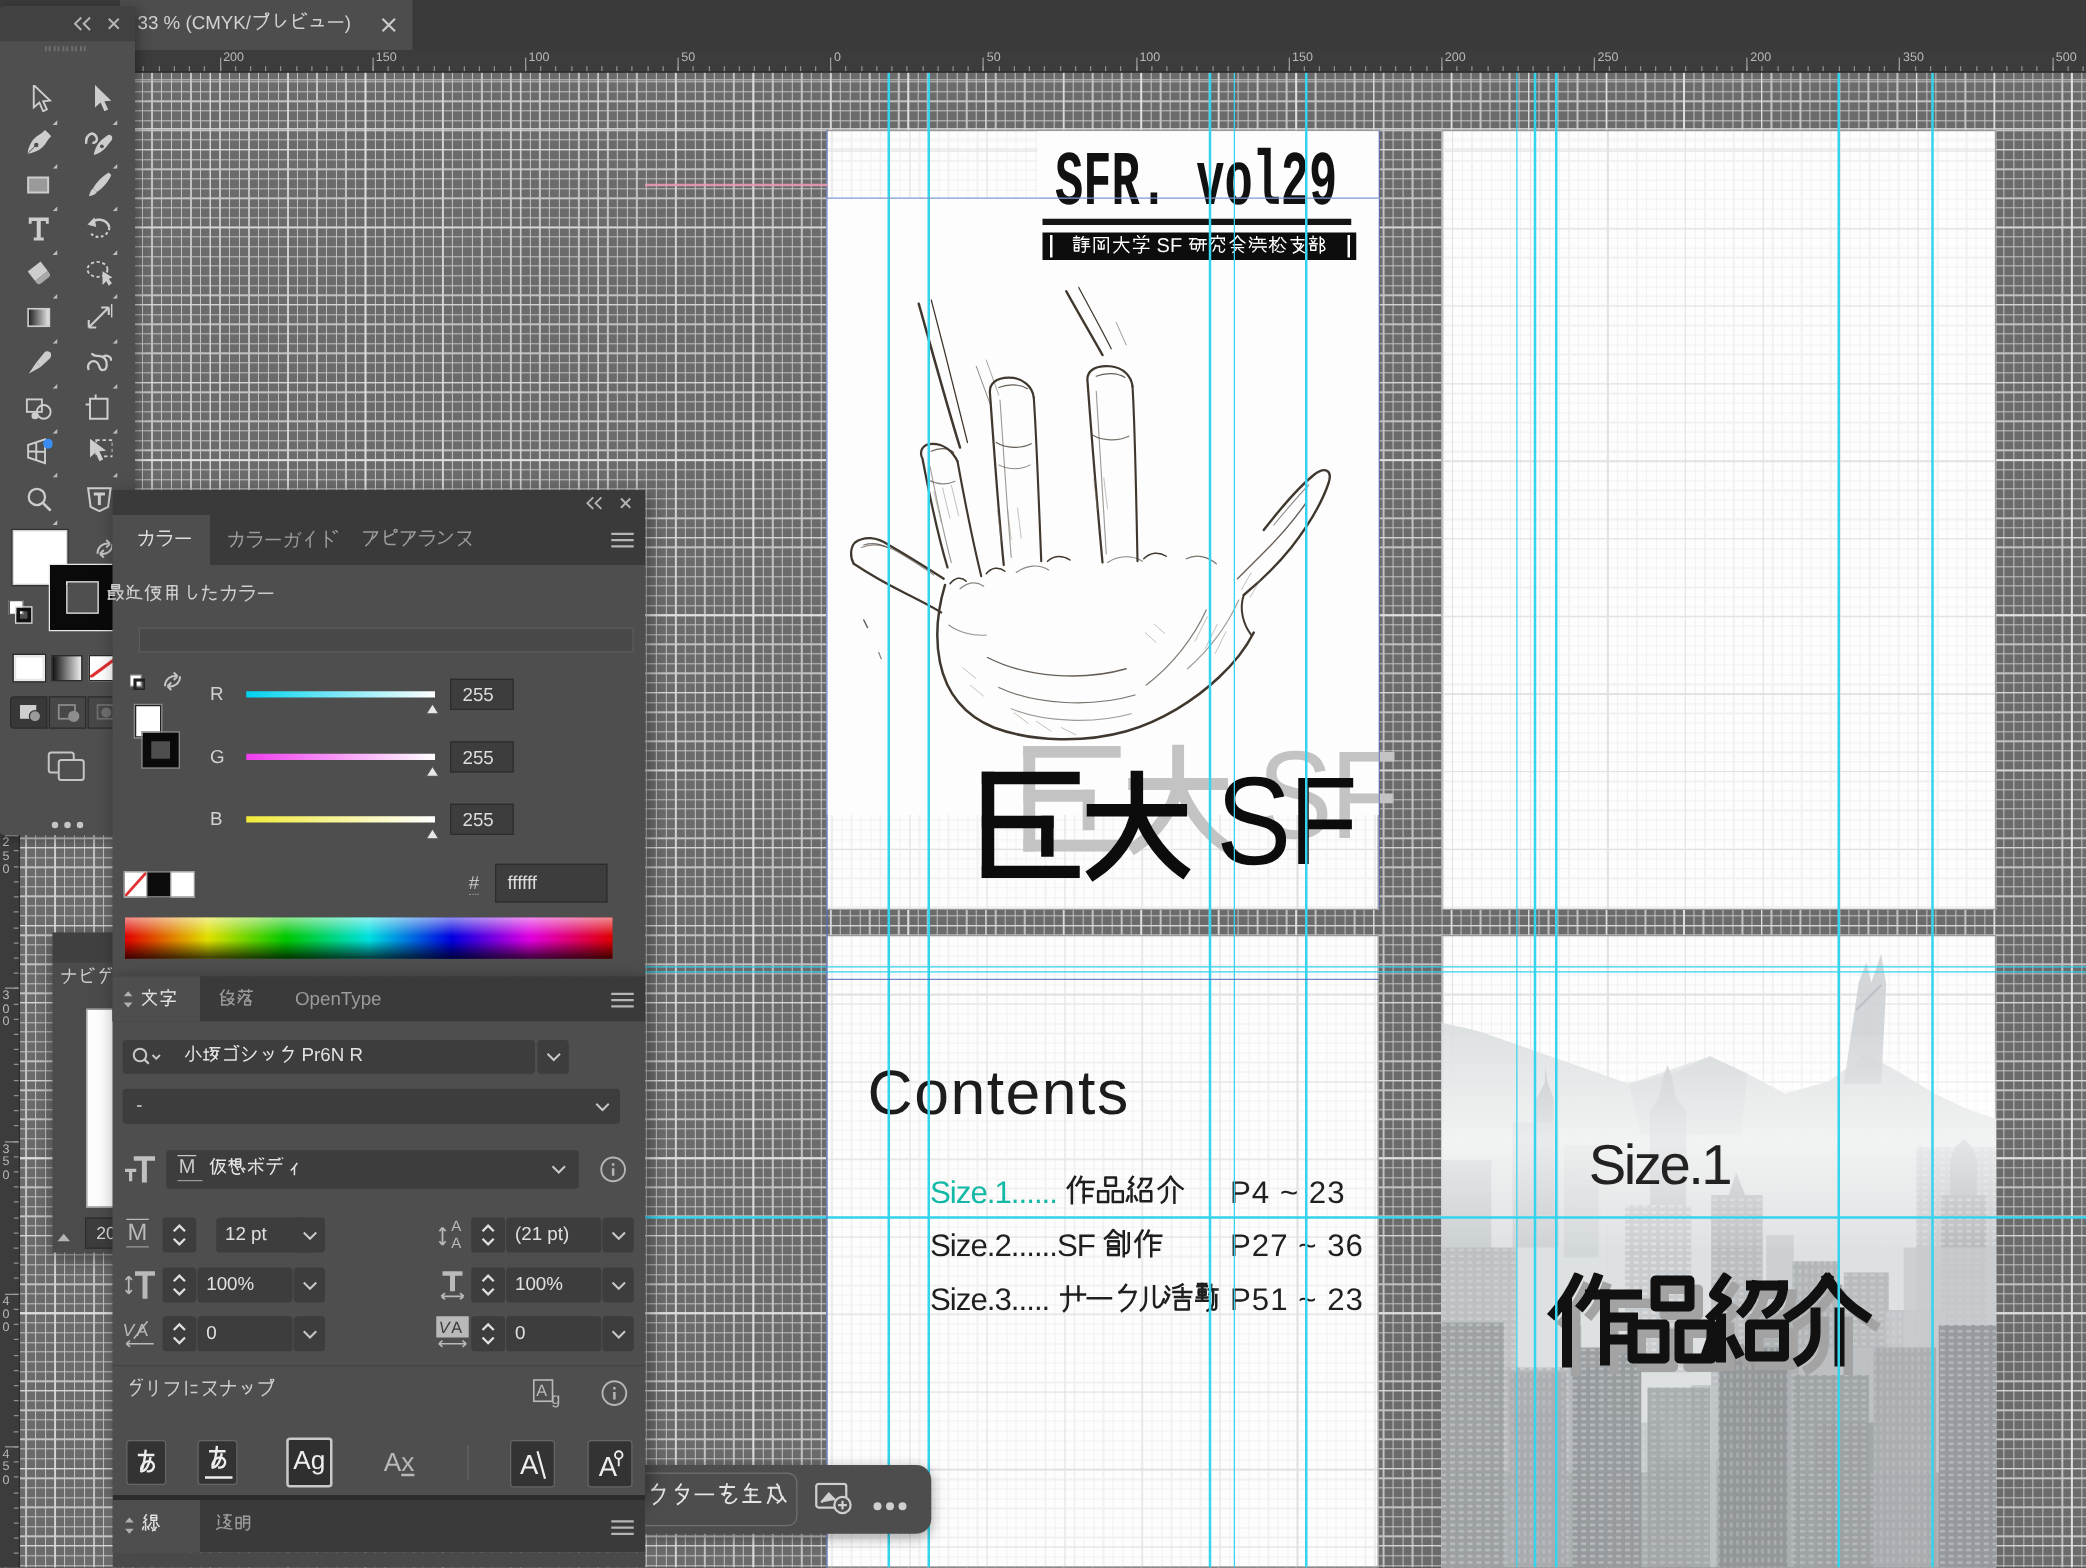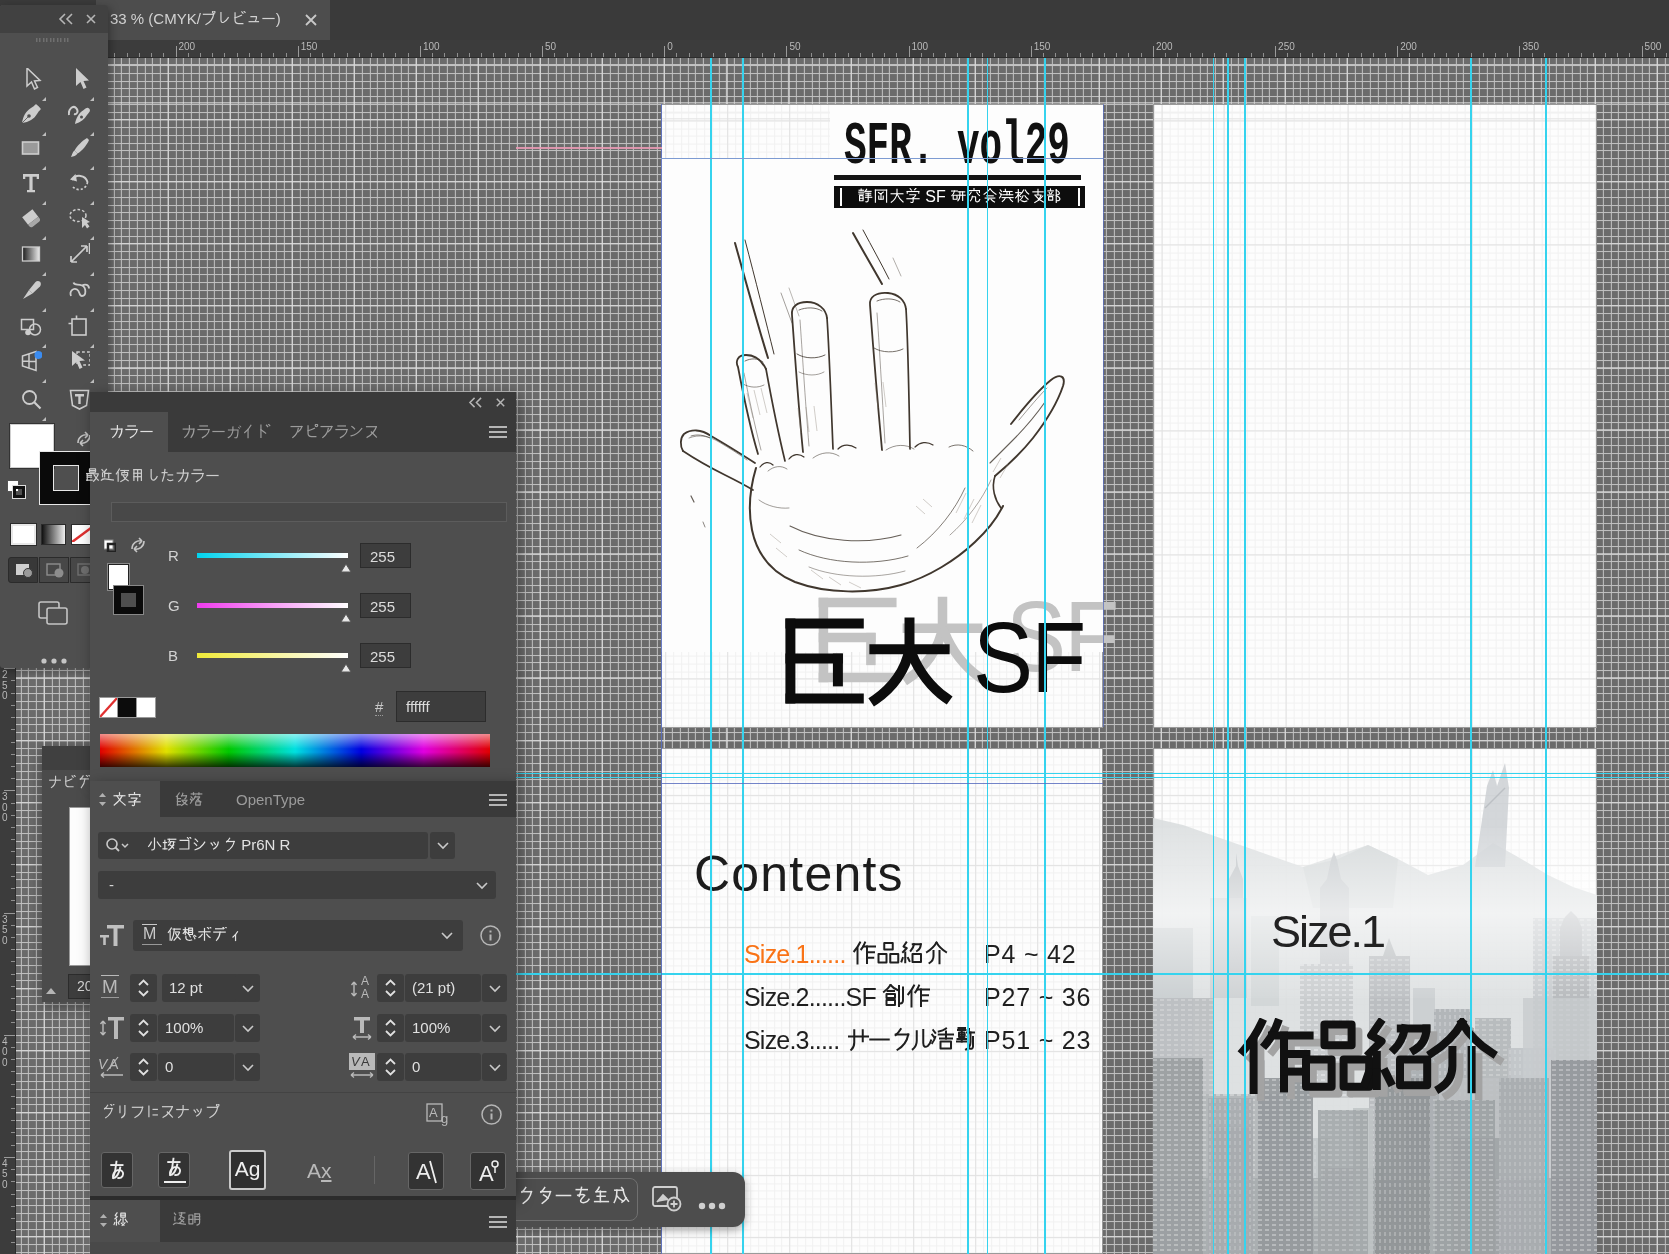--- a/index.html
+++ b/index.html
@@ -245,21 +245,21 @@
     <div style="position:absolute;left:862px;top:611px;"><span style="color:#0c0c0c;font-size:95px;"><svg class="j" style="width:95px;height:95px;" viewBox="0 0 100 100">
           <g fill="none" stroke="currentColor" stroke-width="10.5" stroke-linecap="square" stroke-linejoin="round">
             <path d="M13,36 H87"></path>
             <path d="M50,8 V36 C46,58 32,77 14,89"></path>
             <path d="M52,40 C60,60 74,77 88,87"></path>
           </g>
         </svg></span></div>
     <div style="position:absolute;left:973px;top:607px;font-size:100px;line-height:1;color:#0c0c0c;letter-spacing:-2px;transform:scale(0.9,1);transform-origin:0 0;">SF</div>
   </div>
 <div style="position:absolute;left:694px;top:845px;font-size:50px;color:#1c1c1c;letter-spacing:1.2px;">Contents</div>
-<div style="position:absolute;left:744px;top:940px;font-size:25px;color:#f97316;white-space:nowrap;letter-spacing:-0.8px;">Size.1...... <span style="color:#1f1f1f;font-size:25px;"><svg class="j" style="width:25px;height:25px;margin-right:-1px;" viewBox="0 0 100 100">
+<div style="position:absolute;left:744px;top:940px;font-size:25px;color:#14b8a6;white-space:nowrap;letter-spacing:-0.8px;">Size.1...... <span style="color:#1f1f1f;font-size:25px;"><svg class="j" style="width:25px;height:25px;margin-right:-1px;" viewBox="0 0 100 100">
         <g fill="none" stroke="currentColor" stroke-width="8" stroke-linecap="square" stroke-linejoin="round">
           <path d="M32,6 C26,19 17,32 9,41"></path>
           <path d="M22,30 V90"></path>
           <path d="M52,6 C48,17 43,26 37,33"></path>
           <path d="M45,22 H92"></path>
           <path d="M60,22 V88"></path>
           <path d="M60,45 H88"></path>
           <path d="M60,67 H85"></path>
         </g>
       </svg><svg class="j" style="width:25px;height:25px;margin-right:-1px;" viewBox="0 0 100 100">
@@ -281,21 +281,21 @@
           <path d="M50,52 H84 V84 H50 Z"></path>
         </g>
       </svg><svg class="j" style="width:25px;height:25px;margin-right:-1px;" viewBox="0 0 100 100">
         <g fill="none" stroke="currentColor" stroke-width="8" stroke-linecap="square" stroke-linejoin="round">
           <path d="M50,6 C42,20 28,34 12,44"></path>
           <path d="M50,6 C58,20 72,34 88,44"></path>
           <path d="M38,40 V60 C38,72 32,82 22,88"></path>
           <path d="M62,40 V89"></path>
         </g>
       </svg></span></div>
-<div style="position:absolute;left:984px;top:940px;font-size:25px;color:#1f1f1f;white-space:nowrap;letter-spacing:0.8px;">P4 ~ 42</div>
+<div style="position:absolute;left:984px;top:940px;font-size:25px;color:#1f1f1f;white-space:nowrap;letter-spacing:0.8px;">P4 ~ 23</div>
 <div style="position:absolute;left:744px;top:983px;font-size:25px;color:#1f1f1f;white-space:nowrap;letter-spacing:-0.8px;">Size.2......SF <span style="color:#1f1f1f;font-size:25px;"><svg class="j" style="width:25px;height:25px;margin-right:-1px;" viewBox="0 0 100 100">
         <g fill="none" stroke="currentColor" stroke-width="8" stroke-linecap="square" stroke-linejoin="round">
           <path d="M34,4 C27,15 17,25 8,31"></path>
           <path d="M34,4 C42,13 52,20 62,24"></path>
           <path d="M22,28 H48"></path>
           <path d="M18,40 H52 V56 H18 Z"></path>
           <path d="M18,64 H52 V84 H18 Z"></path>
           <path d="M68,8 V88"></path>
           <path d="M84,14 V64 C84,74 80,79 71,78"></path>
         </g>
@@ -1607,21 +1607,21 @@
           <text x="13" y="14" font-size="13">A</text>
         </g>
         <path d="M3,23 H25 M3,23 L6,20.5 M3,23 L6,25.5 M25,23 L22,20.5 M25,23 L22,25.5" fill="none" stroke="#b9b9b9" stroke-width="1.3"></path>
       </svg></div>
     <div style="position:absolute;left:40px;top:193px;width:27px;height:28px;">
       <div style="position:absolute;inset:0" class="fld"></div>
       <svg style="position:absolute;left:7px;top:4px" width="13" height="20" viewBox="0 0 13 20">
         <path d="M2,7 L6.5,2.5 L11,7 M2,13 L6.5,17.5 L11,13" stroke="#e0e0e0" stroke-width="1.8" fill="none"></path>
       </svg>
     </div>
-    <div style="position:absolute;left:72px;top:193px;width:76px;height:28px;">
+    <div style="position:absolute;left:83px;top:193px;width:76px;height:28px;">
       <div style="position:absolute;inset:0" class="fld"></div>
       <div style="position:absolute;left:7px;top:5px;font-size:15px;color:#e0e0e0;white-space:nowrap;">12 pt</div>
     </div>
     <div style="position:absolute;left:145px;top:193px;width:25px;height:28px;">
       <div style="position:absolute;inset:0" class="fld"></div>
       <svg style="position:absolute;left:7px;top:11px" width="12" height="8">
         <path d="M1,1 L6,6 L11,1" stroke="#c9c9c9" stroke-width="1.6" fill="none"></path>
       </svg>
     </div>
     <div style="position:absolute;left:287px;top:193px;width:27px;height:28px;">

